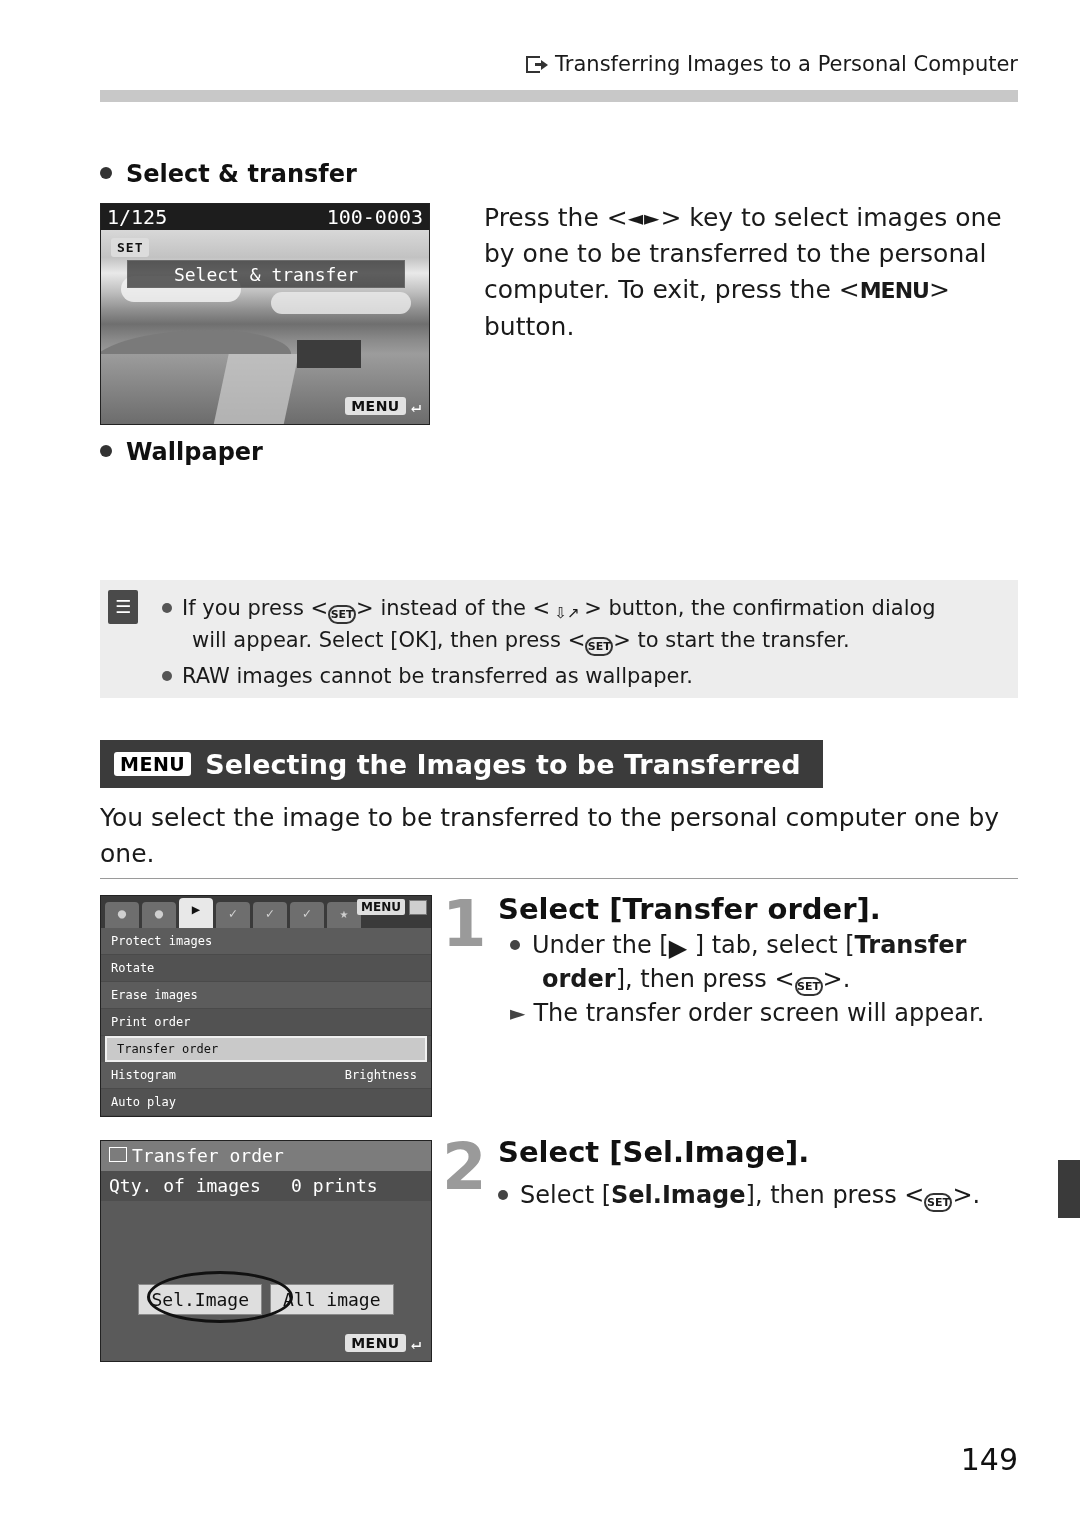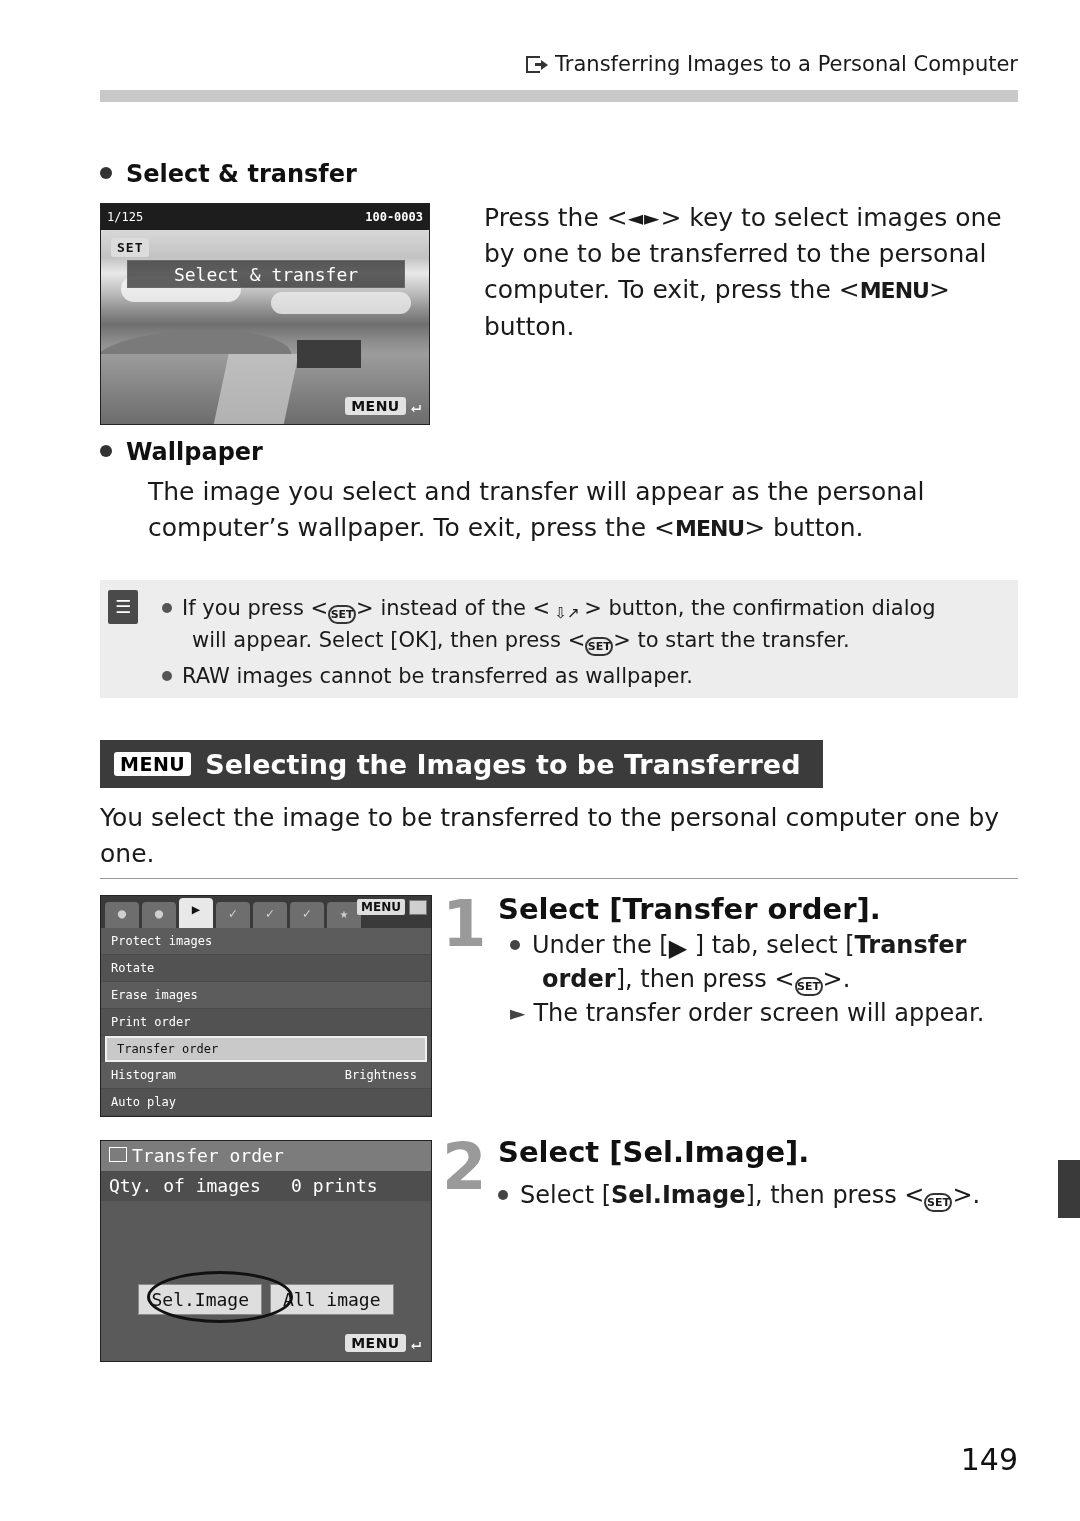--- a/index.html
+++ b/index.html
@@ -102,26 +102,26 @@
     overflow: hidden;
     font-family: "DejaVu Sans Mono", monospace;
   }
   .lcd1 .topbar {
     position: absolute;
     left: 0; top: 0;
     width: 100%;
     height: 26px;
     background: #1d1d1d;
     color: #fff;
-    font-size: 12px;
+    font-size: 20px;
     line-height: 26px;
   }
   .lcd1 .topbar .t1 { position: absolute; left: 6px; }
   .lcd1 .topbar .t2 { position: absolute; left: 80px; margin-top: 47px; }
-  .lcd1 .topbar .t3 { position: absolute; right: 6px; font-weight: bold; }
+  .lcd1 .topbar .t3 { position: absolute; right: 6px; }
   .lcd1 .photo {
     position: absolute;
     left: 0; top: 26px;
     width: 100%;
     height: 196px;
     background:
       linear-gradient(to bottom,
         #d8d8d8 0%, #c2c2c2 14%, #e9e9e9 22%, #bdbdbd 32%,
         #8f8f8f 41%, #6f6f6f 48%, #8a8a8a 56%,
         #9e9e9e 64%, #7c7c7c 74%, #9a9a9a 84%, #6a6a6a 100%);
@@ -590,24 +590,20 @@
   </div>
 
   <div class="body-text" style="left:484px; top:200px; width:534px;">
     <span>Press the &lt;</span><span class="arrowkey">◄►</span><span>&gt; key to select images one by one to be transferred to the personal computer. To exit, press the &lt;</span><span class="menu-ico">MENU</span><span>&gt; button.</span>
   </div>
 
   <div class="bullet-head" style="left:100px; top:438px;">
     <span class="bullet-dot"></span><span>Wallpaper</span>
   </div>
 
-  <div class="body-text" style="left:148px; top:474px; width:880px;">
-    <span>The image you select and transfer will appear as the personal</span><br>
-    <span>computer’s wallpaper. To exit, press the &lt;</span><span class="menu-ico">MENU</span><span>&gt; button.</span>
-  </div>
 
   <div class="notebox">
     <div class="nicon">☰</div>
     <div class="ntext">
       <div>
         <span class="dot"></span><span>If you press &lt;</span><span class="setico">SET</span><span>&gt; instead of the &lt;</span><span class="dlico">⇩↗</span><span>&gt; button, the confirmation dialog</span>
       </div>
       <div style="padding-left:30px;">
         <span>will appear. Select [OK], then press &lt;</span><span class="setico">SET</span><span>&gt; to start the transfer.</span>
       </div>

